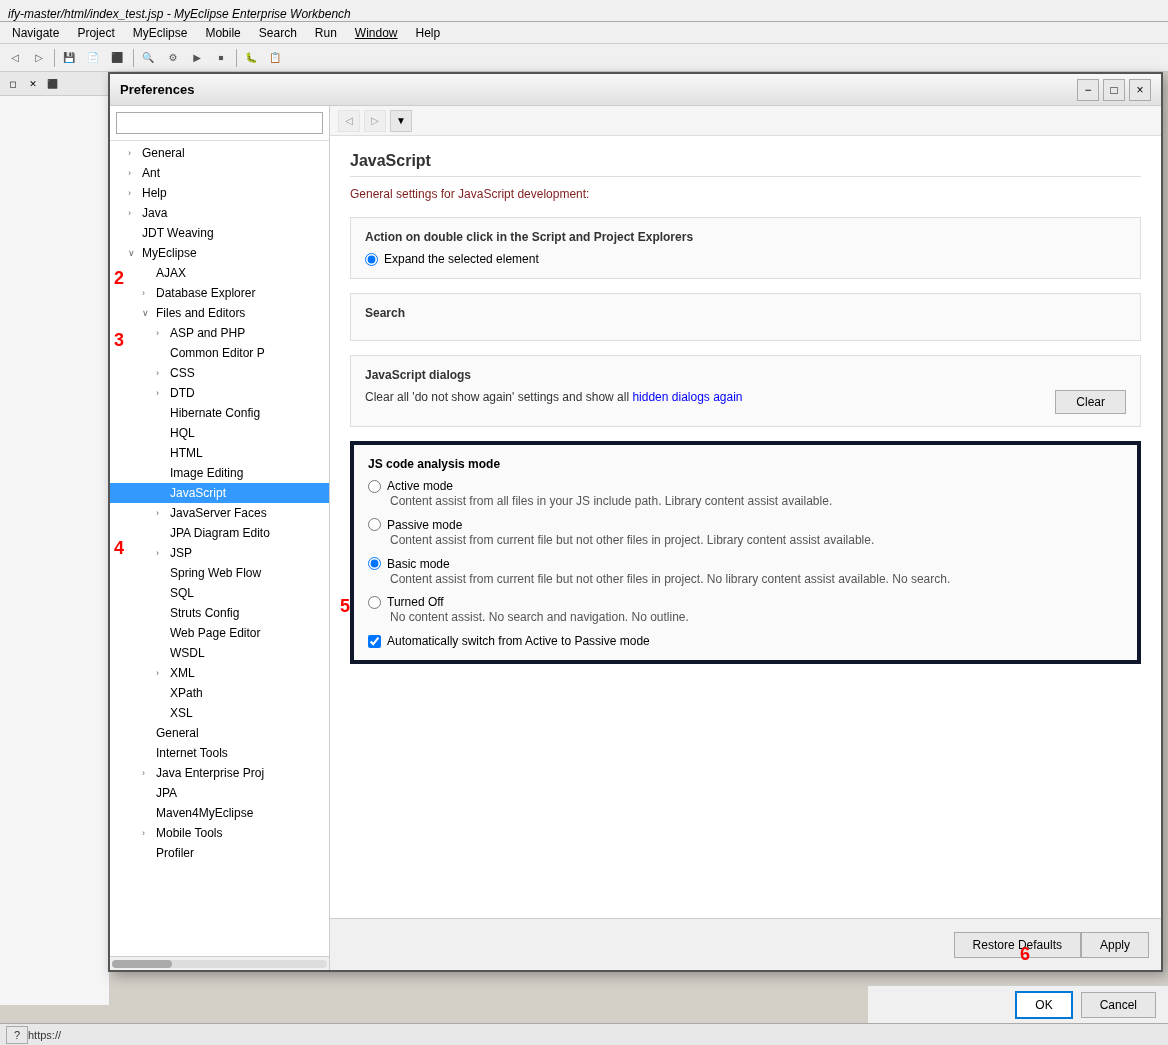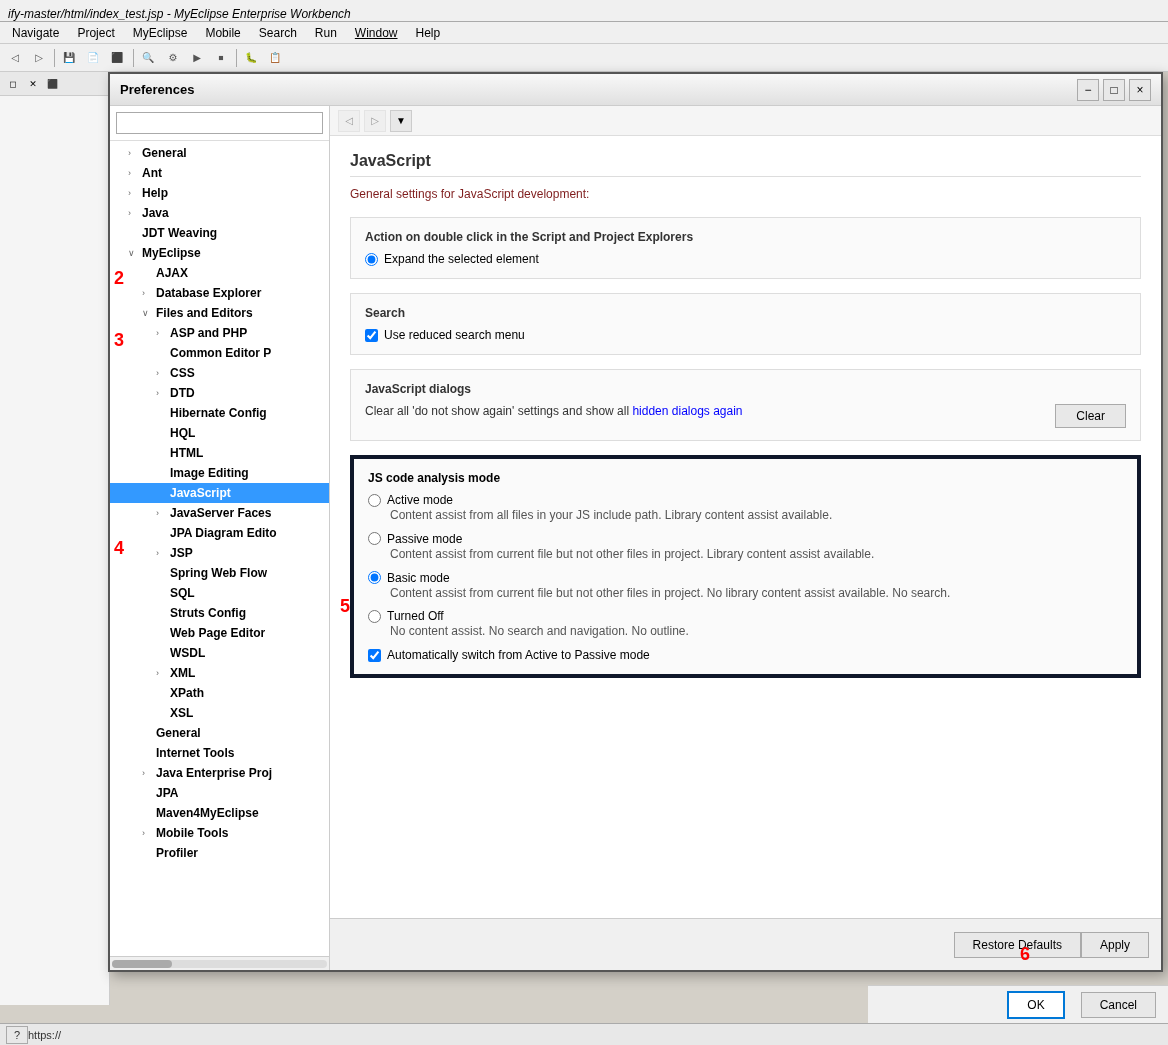--- a/index.html
+++ b/index.html
@@ -184,21 +184,21 @@
       font-size: 12px;
     }
     .tree-item.selected { background: #3399ff; color: white; }
     .tree-item .arrow {
       width: 14px;
       font-size: 9px;
       color: #666;
       flex-shrink: 0;
     }
     .tree-item.selected .arrow { color: white; }
-    .tree-item .label { flex: 1; overflow: hidden; text-overflow: ellipsis; font-weight: bold; }
+    .tree-item .label { flex: 1; overflow: hidden; text-overflow: ellipsis; }
     .indent-1 { padding-left: 18px; }
     .indent-2 { padding-left: 32px; }
     .indent-3 { padding-left: 46px; }
 
     .tree-scrollbar-h {
       height: 14px;
       background: #f0f0f0;
       border-top: 1px solid #ccc;
       display: flex;
       align-items: center;
@@ -654,24 +654,20 @@
           <div class="radio-group">
             <label class="radio-item">
               <input type="radio" name="action" checked="" style="">
               <span>Expand the selected element</span>
             </label>
           </div>
         </div>
 
         <div class="pref-section">
           <div class="pref-section-title">Search</div>
-          <label class="checkbox-item">
-            <input type="checkbox" checked="" style="">
-            <span>Use reduced search menu</span>
-          </label>
         </div>
 
         <div class="dialogs-section">
           <div class="pref-section-title">JavaScript dialogs</div>
           <div class="dialogs-row">
             <div class="dialogs-text">
               <span>Clear all 'do not show again' settings and show all</span>
               <span class="dialogs-link">hidden dialogs again</span>
             </div>
             <button class="clear-btn">Clear</button>
@@ -719,21 +715,21 @@
         <button class="footer-btn">Restore Defaults</button>
         <button class="footer-btn">Apply</button>
       </div>
 
     </div>
 
   </div>
 
 </div>
 
-<div style="position:absolute; bottom:22px; right:0; width:300px; height:38px; background:#f0f0f0; border-top:1px solid #ccc; display:flex; align-items:center; justify-content:flex-end; padding:0 12px; gap:16px;">
+<div style="position:absolute; bottom:22px; right:0; width:300px; height:38px; background:#f0f0f0; border-top:1px solid #ccc; display:flex; align-items:center; justify-content:flex-end; padding:0 12px; gap:8px;">
   <button class="footer-btn primary">OK</button>
   <button class="footer-btn">Cancel</button>
 </div>
 
 <div class="statusbar">
   <div class="help-btn">?</div>
   <div class="statusbar-left">
     <span>https://</span>
   </div>
 </div>

